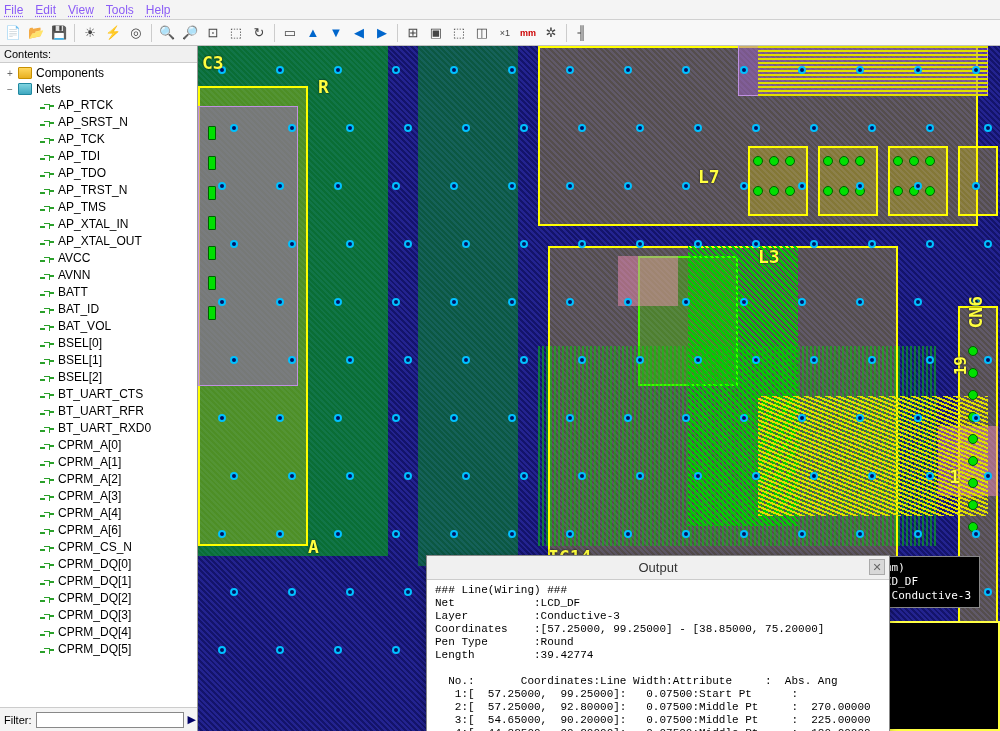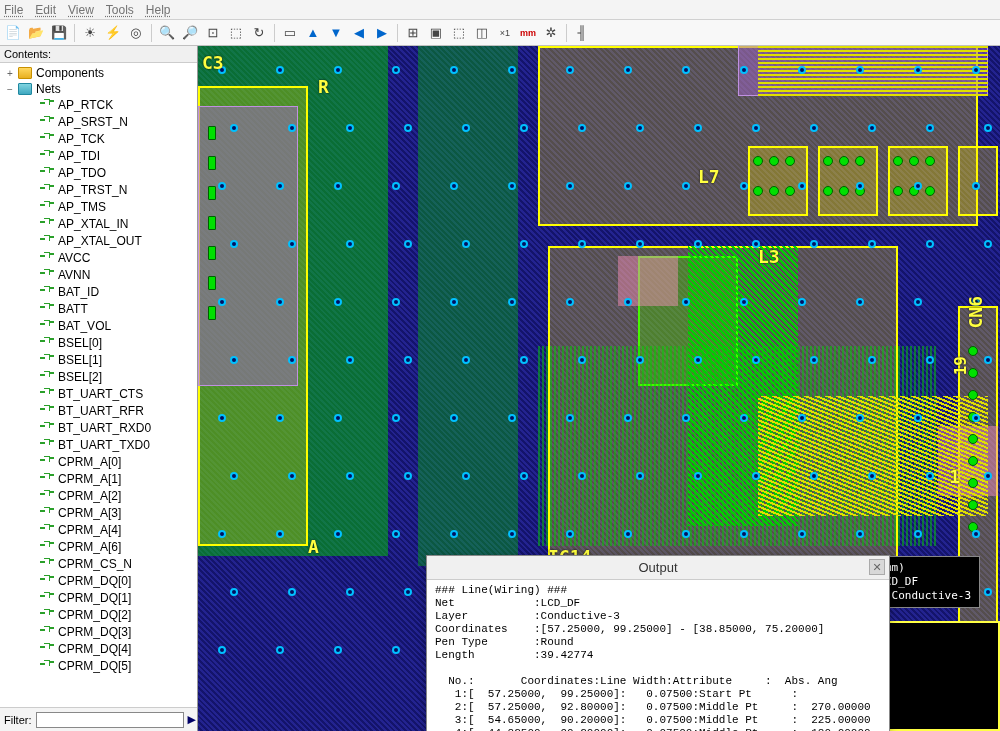--- a/index.html
+++ b/index.html
@@ -1,40 +1,40 @@
 <!DOCTYPE html>
 <html><head>
 <meta charset="utf-8">
 <style>
 * { box-sizing: border-box; margin: 0; padding: 0; }
 body { font-family: "Segoe UI", Tahoma, sans-serif; font-size: 11px; background: #f0f0f0; width: 1000px; height: 731px; overflow: hidden; display: flex; flex-direction: column; }
 
 
 .menubar { height: 20px; background: #f4f4f4; display: flex; align-items: center; padding: 0 4px; border-bottom: 1px solid #d0d0d0; font-size: 12px; }
-.menubar span { margin-right: 12px; cursor: default; text-decoration: underline; text-decoration-style: dotted; text-underline-offset: 2px; color: #737373; }
+.menubar span { margin-right: 12px; cursor: default; text-decoration: underline; text-decoration-style: dotted; text-underline-offset: 2px; color: #8b5cf6; }
 
 
 .toolbar { height: 26px; background: #f8f8f8; border-bottom: 1px solid #c0c0c0; display: flex; align-items: center; padding: 0 2px; gap: 1px; }
 .tbtn { width: 22px; height: 22px; display: flex; align-items: center; justify-content: center; border: 1px solid transparent; cursor: pointer; font-size: 13px; color: #444; }
 .tsep { width: 1px; height: 18px; background: #ccc; margin: 0 3px; }
 
 
 .main { flex: 1; display: flex; min-height: 0; }
 
 
 .sidebar { width: 198px; background: #fff; border-right: 1px solid #999; display: flex; flex-direction: column; }
 .sidebar-header { padding: 2px 4px; font-size: 11px; background: #f0f0f0; border-bottom: 1px solid #ccc; }
 .tree-wrap { flex: 1; overflow-y: scroll; overflow-x: auto; position: relative; }
 .tree { padding: 2px 0; }
 .tree-root { display: flex; align-items: center; padding: 1px 4px; cursor: default; font-size: 12px; }
 .tree-root .exp { width: 12px; text-align: center; color: #666; font-size: 10px; margin-right: 2px; }
 .tree-root .ficon { width: 14px; height: 12px; margin-right: 4px; }
 .tree-root .ficon.folder { background: linear-gradient(#ffd860,#e8b020); border: 1px solid #c89000; border-radius: 1px; }
 .tree-root .ficon.nets { background: linear-gradient(#7fd4e0,#3fa8c0); border: 1px solid #2088a0; border-radius: 1px; }
-.tree-leaf { display: flex; align-items: flex-start; padding: 1px 4px 1px 40px; cursor: default; font-size: 12px; line-height: 15px; }
+.tree-leaf { display: flex; align-items: flex-end; padding: 1px 4px 1px 40px; cursor: default; font-size: 12px; line-height: 15px; }
 .tree-leaf .nicon { width: 14px; height: 10px; margin-right: 4px; position: relative; }
 .tree-leaf .nicon::before { content: ""; position: absolute; left: 0; top: 4px; width: 5px; height: 2px; background: #2aa02a; }
 .tree-leaf .nicon::after { content: ""; position: absolute; right: 0; top: 2px; width: 5px; height: 2px; background: #2aa02a; }
 .tree-leaf .nicon span { position: absolute; left: 4px; top: 1px; width: 6px; height: 6px; border: 1px solid #2aa02a; border-left: none; border-bottom: none; }
 
 .filter-row { height: 24px; border-top: 1px solid #ccc; display: flex; align-items: center; padding: 0 4px; gap: 4px; background: #f4f4f4; }
 .filter-row input { flex: 1; height: 16px; border: 1px solid #888; font-size: 11px; padding: 0 2px; }
 .filter-row .go { width: 16px; height: 14px; display: flex; align-items: center; justify-content: center; color: #006; font-size: 11px; cursor: pointer; }
 
 
@@ -193,32 +193,32 @@
             <div class="tree-leaf">
               <span class="nicon">
                 <span></span>
               </span>
               <span>AVNN</span>
             </div>
             <div class="tree-leaf">
               <span class="nicon">
                 <span></span>
               </span>
+              <span>BATT</span>
+            </div>
+            <div class="tree-leaf">
+              <span class="nicon">
+                <span></span>
+              </span>
               <span>BAT_ID</span>
             </div>
             <div class="tree-leaf">
               <span class="nicon">
                 <span></span>
               </span>
-              <span>BATT</span>
-            </div>
-            <div class="tree-leaf">
-              <span class="nicon">
-                <span></span>
-              </span>
               <span>BAT_VOL</span>
             </div>
             <div class="tree-leaf">
               <span class="nicon">
                 <span></span>
               </span>
               <span>BSEL[0]</span>
             </div>
             <div class="tree-leaf">
               <span class="nicon">
@@ -242,26 +242,20 @@
               <span class="nicon">
                 <span></span>
               </span>
               <span>BT_UART_RFR</span>
             </div>
             <div class="tree-leaf">
               <span class="nicon">
                 <span></span>
               </span>
               <span>BT_UART_RXD0</span>
-            </div>
-            <div class="tree-leaf">
-              <span class="nicon">
-                <span></span>
-              </span>
-              <span>BT_UART_TXD0</span>
             </div>
             <div class="tree-leaf">
               <span class="nicon">
                 <span></span>
               </span>
               <span>CPRM_A[0]</span>
             </div>
             <div class="tree-leaf">
               <span class="nicon">
                 <span></span>

